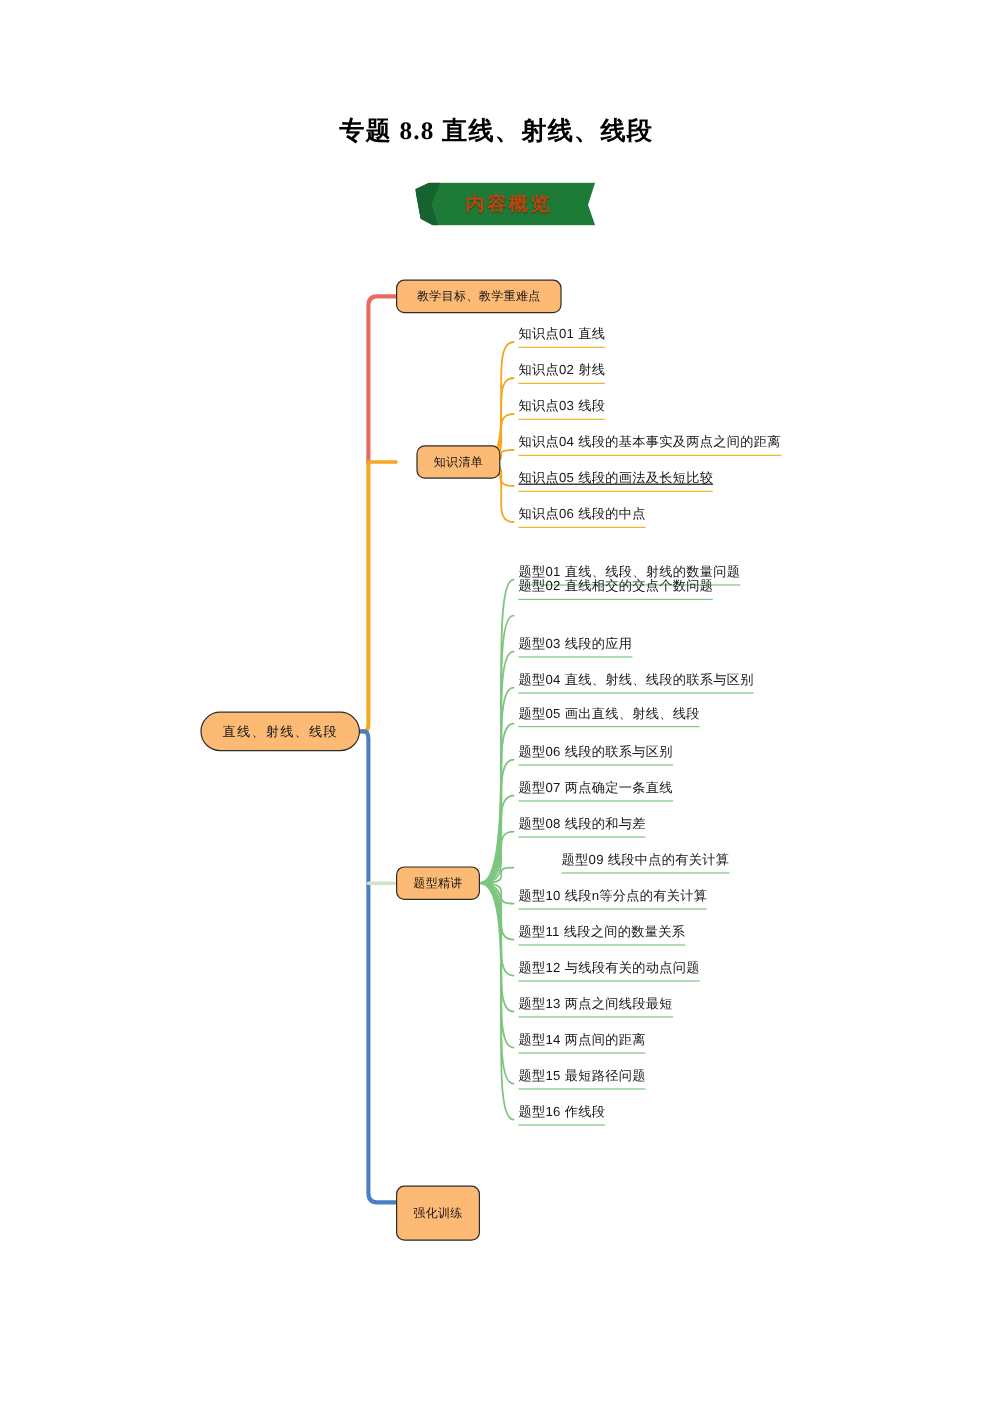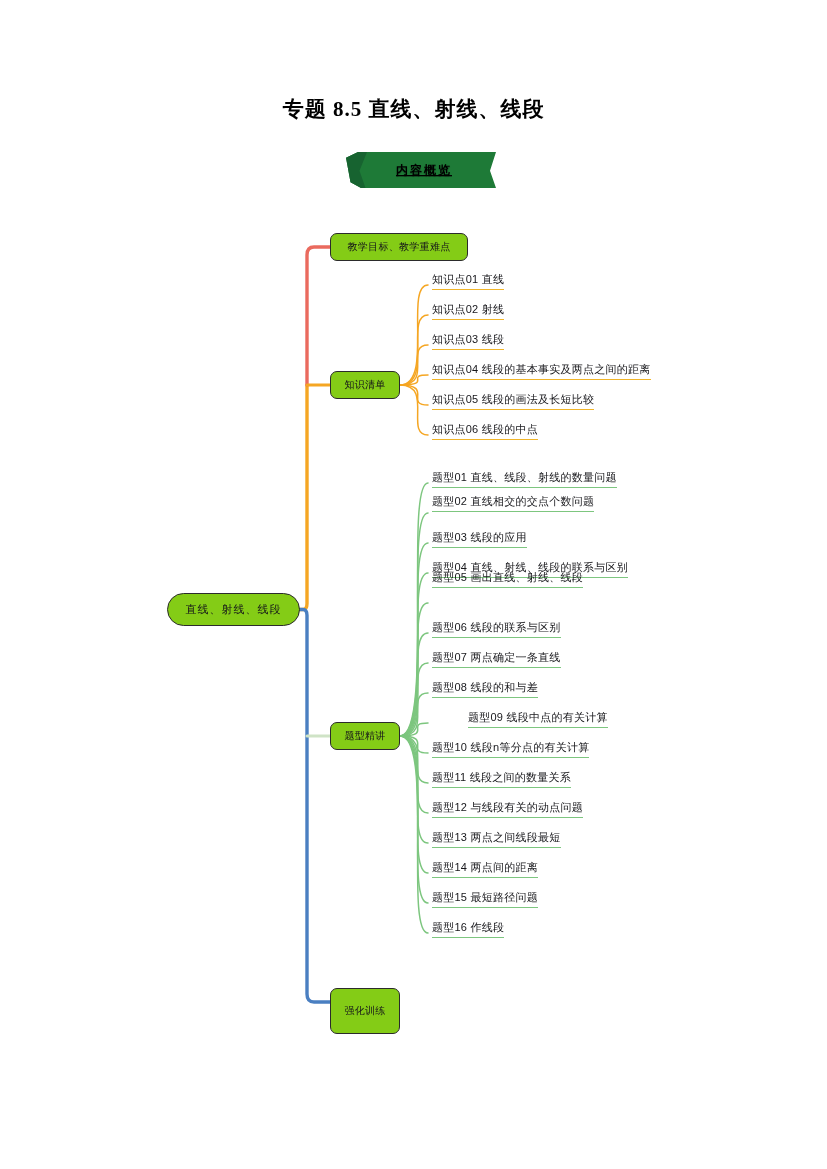--- a/index.html
+++ b/index.html
@@ -48,44 +48,43 @@
   .banner-shape.dark {
     background: #176330;
     clip-path: polygon(0% 16%, 8% 0%, 14% 0%, 9% 52%, 13% 100%, 10% 100%, 3% 84%);
   }
   .banner-text {
     position: absolute;
     inset: 0;
     display: flex;
     align-items: center;
     justify-content: center;
-    font-size: 12px;
+    font-size: 16px;
     font-weight: bold;
-    color: #000000;
+    color: #c2410c;
     letter-spacing: 2px;
     padding-left: 6px;
     box-sizing: border-box;
     text-shadow: 0 1px 1px rgba(0,0,0,.35);
-    text-decoration: underline;
   }
 
   
   #wires {
     position: absolute;
     top: 0; left: 0;
     width: 827px;
     height: 1169px;
     pointer-events: none;
   }
 
   
   .node {
     position: absolute;
     box-sizing: border-box;
-    background: #84cc16;
+    background: #fdba74;
     border: 1.4px solid #2b2b2b;
     border-radius: 7px;
     display: flex;
     align-items: center;
     justify-content: center;
     font-size: 10px;
     color: #15151a;
     white-space: nowrap;
     letter-spacing: .3px;
   }
@@ -105,21 +104,21 @@
     letter-spacing: .25px;
     padding-bottom: 3px;
     line-height: 13px;
   }
   .leaf.kp { border-bottom: 1.3px solid #f0b429; }
   .leaf.tx { border-bottom: 1.3px solid #7dc67f; }
 </style>
 </head>
 <body>
 
-<div class="page-title">专题 8.5  直线、射线、线段</div>
+<div class="page-title">专题 8.8  直线、射线、线段</div>
 
 <div class="banner-wrap">
   <div class="banner-shape"></div>
   <div class="banner-shape dark"></div>
   <div class="banner-text">内容概览</div>
 </div>
 
 <svg id="wires">
     <path d="M 300 609.5 H 303 Q 307 609.5 307 603.5 V 385" fill="none" stroke="#f5a623" stroke-width="3.4" stroke-linecap="round" stroke-linejoin="round"></path>
     <path d="M 307 385 V 255 Q 307 247 314 247 H 330" fill="none" stroke="#ea6a5e" stroke-width="3.4" stroke-linecap="round" stroke-linejoin="round"></path>
@@ -146,34 +145,34 @@
     <path d="M 400 736 C 434 736 404 813 428 813" fill="none" stroke="#7dc67f" stroke-width="1.5" stroke-linecap="round" stroke-linejoin="round"></path>
     <path d="M 400 736 C 434 736 404 843 428 843" fill="none" stroke="#7dc67f" stroke-width="1.5" stroke-linecap="round" stroke-linejoin="round"></path>
     <path d="M 400 736 C 434 736 404 873 428 873" fill="none" stroke="#7dc67f" stroke-width="1.5" stroke-linecap="round" stroke-linejoin="round"></path>
     <path d="M 400 736 C 434 736 404 903 428 903" fill="none" stroke="#7dc67f" stroke-width="1.5" stroke-linecap="round" stroke-linejoin="round"></path>
     <path d="M 400 736 C 434 736 404 933 428 933" fill="none" stroke="#7dc67f" stroke-width="1.5" stroke-linecap="round" stroke-linejoin="round"></path>
   </svg>
 
 <div id="nodes">
     <div class="node root" style="left: 167px; top: 593px; width: 133px; height: 33px;">直线、射线、线段</div>
     <div class="node " style="left: 330px; top: 233px; width: 138px; height: 28px;">教学目标、教学重难点</div>
-    <div class="node " style="left: 330px; top: 371px; width: 70px; height: 28px;">知识清单</div>
+    <div class="node " style="left: 347px; top: 371px; width: 70px; height: 28px;">知识清单</div>
     <div class="node " style="left: 330px; top: 722px; width: 70px; height: 28px;">题型精讲</div>
     <div class="node " style="left: 330px; top: 988px; width: 70px; height: 46px;">强化训练</div>
     <div class="leaf kp" style="left: 432px; top: 273px;">知识点01  直线</div>
     <div class="leaf kp" style="left: 432px; top: 303px;">知识点02  射线</div>
     <div class="leaf kp" style="left: 432px; top: 333px;">知识点03  线段</div>
     <div class="leaf kp" style="left: 432px; top: 363px;">知识点04  线段的基本事实及两点之间的距离</div>
-    <div class="leaf kp" style="left: 432px; top: 393px;">知识点05  线段的画法及长短比较</div>
+    <div class="leaf kp" style="left: 432px; top: 393px; text-decoration: underline;">知识点05  线段的画法及长短比较</div>
     <div class="leaf kp" style="left: 432px; top: 423px;">知识点06  线段的中点</div>
     <div class="leaf tx" style="left: 432px; top: 471px;">题型01  直线、线段、射线的数量问题</div>
-    <div class="leaf tx" style="left: 432px; top: 495px; text-align: right;">题型02  直线相交的交点个数问题</div>
+    <div class="leaf tx" style="left: 432px; top: 483px; text-align: right;">题型02  直线相交的交点个数问题</div>
     <div class="leaf tx" style="left: 432px; top: 531px;">题型03  线段的应用</div>
     <div class="leaf tx" style="left: 432px; top: 561px;">题型04  直线、射线、线段的联系与区别</div>
-    <div class="leaf tx" style="left: 432px; top: 571px;">题型05  画出直线、射线、线段</div>
+    <div class="leaf tx" style="left: 432px; top: 589px;">题型05  画出直线、射线、线段</div>
     <div class="leaf tx" style="left: 432px; top: 621px;">题型06  线段的联系与区别</div>
     <div class="leaf tx" style="left: 432px; top: 651px;">题型07  两点确定一条直线</div>
     <div class="leaf tx" style="left: 432px; top: 681px;">题型08  线段的和与差</div>
     <div class="leaf tx" style="left: 432px; top: 711px; margin-left: 36px;">题型09  线段中点的有关计算</div>
     <div class="leaf tx" style="left: 432px; top: 741px;">题型10  线段n等分点的有关计算</div>
     <div class="leaf tx" style="left: 432px; top: 771px;">题型11  线段之间的数量关系</div>
     <div class="leaf tx" style="left: 432px; top: 801px;">题型12  与线段有关的动点问题</div>
     <div class="leaf tx" style="left: 432px; top: 831px;">题型13  两点之间线段最短</div>
     <div class="leaf tx" style="left: 432px; top: 861px;">题型14  两点间的距离</div>
     <div class="leaf tx" style="left: 432px; top: 891px;">题型15  最短路径问题</div>

